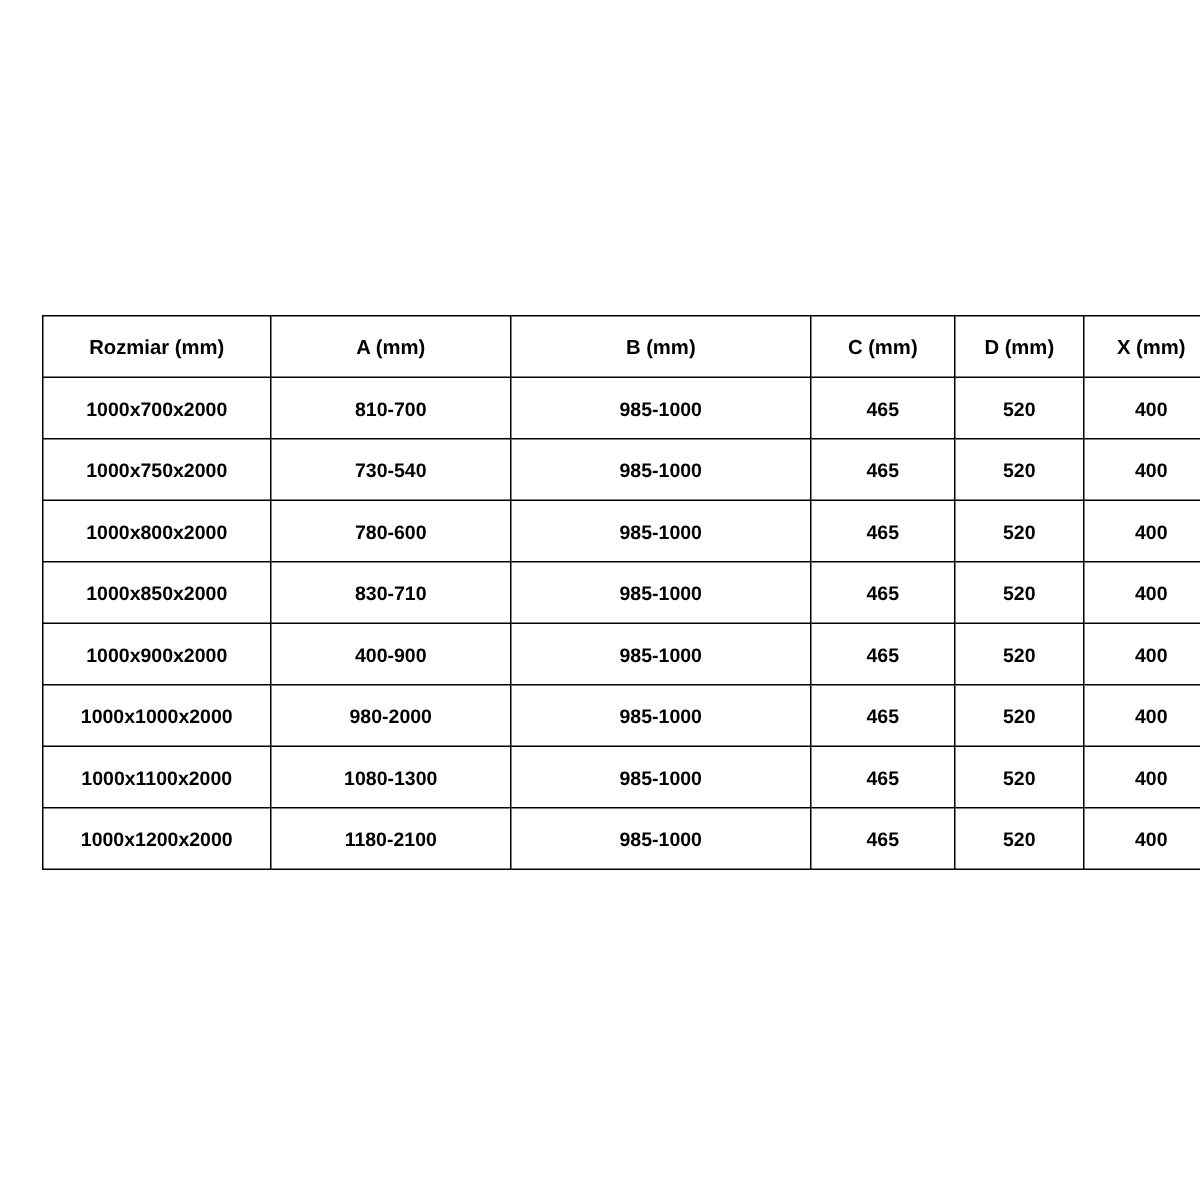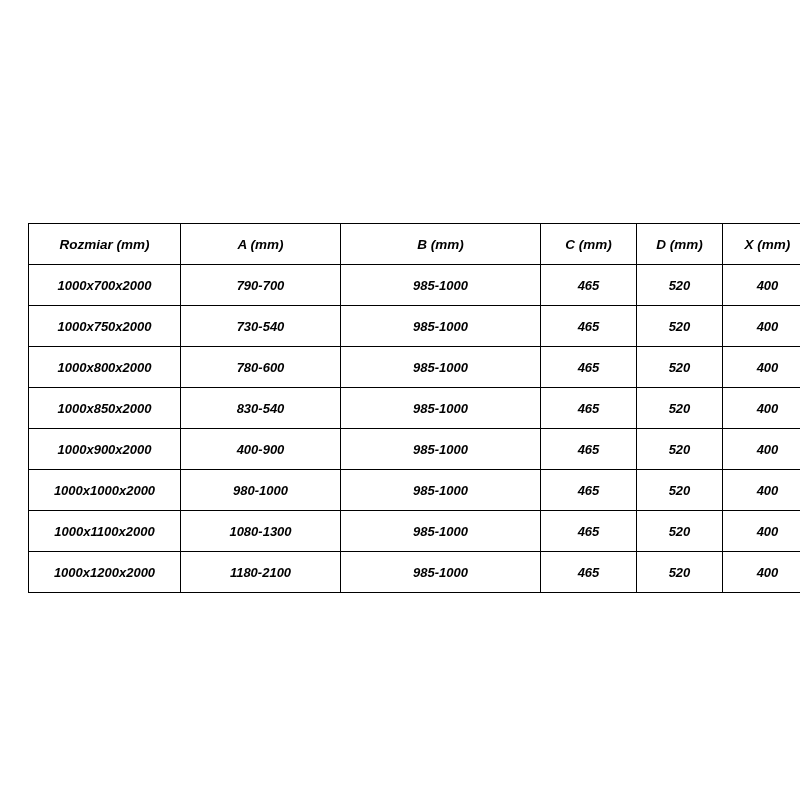--- a/index.html
+++ b/index.html
@@ -10,23 +10,22 @@
   body {
     width: 800px;
     height: 800px;
     font-family: "Liberation Sans", sans-serif;
     color: #000000;
     position: relative;
   }
   .table-wrap {
     position: absolute;
     left: 28px;
-    top: 223px;
+    top: 210px;
     width: 744px;
-    font-style: italic;
   }
   table.spec-table {
     border-collapse: collapse;
     width: 744px;
     table-layout: fixed;
   }
   table.spec-table td,
   table.spec-table th {
     border: 1px solid #000000;
     text-align: center;
@@ -72,21 +71,21 @@
         <th>A (mm)</th>
         <th>B (mm)</th>
         <th>C (mm)</th>
         <th>D (mm)</th>
         <th>X (mm)</th>
       </tr>
     </thead>
     <tbody>
       <tr>
         <td>1000x700x2000</td>
-        <td>790-700</td>
+        <td>810-700</td>
         <td>985-1000</td>
         <td>465</td>
         <td>520</td>
         <td>400</td>
       </tr>
       <tr>
         <td>1000x750x2000</td>
         <td>730-540</td>
         <td>985-1000</td>
         <td>465</td>
@@ -96,37 +95,37 @@
       <tr>
         <td>1000x800x2000</td>
         <td>780-600</td>
         <td>985-1000</td>
         <td>465</td>
         <td>520</td>
         <td>400</td>
       </tr>
       <tr>
         <td>1000x850x2000</td>
-        <td>830-540</td>
+        <td>830-710</td>
         <td>985-1000</td>
         <td>465</td>
         <td>520</td>
         <td>400</td>
       </tr>
       <tr>
         <td>1000x900x2000</td>
         <td>400-900</td>
         <td>985-1000</td>
         <td>465</td>
         <td>520</td>
         <td>400</td>
       </tr>
       <tr>
         <td>1000x1000x2000</td>
-        <td>980-1000</td>
+        <td>980-2000</td>
         <td>985-1000</td>
         <td>465</td>
         <td>520</td>
         <td>400</td>
       </tr>
       <tr>
         <td>1000x1100x2000</td>
         <td>1080-1300</td>
         <td>985-1000</td>
         <td>465</td>

